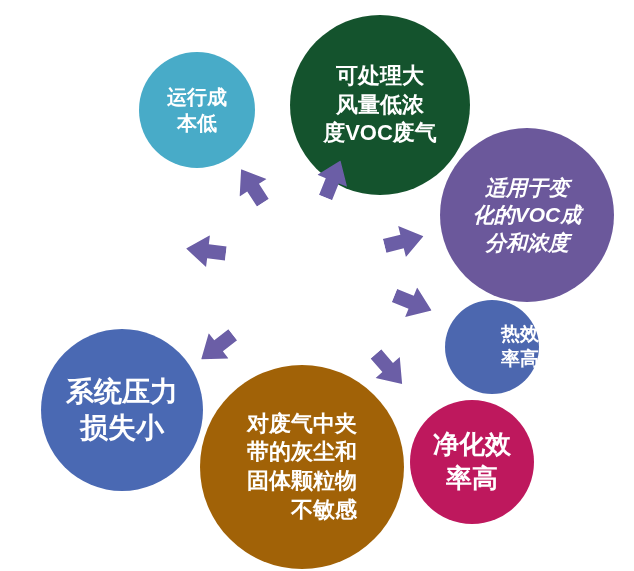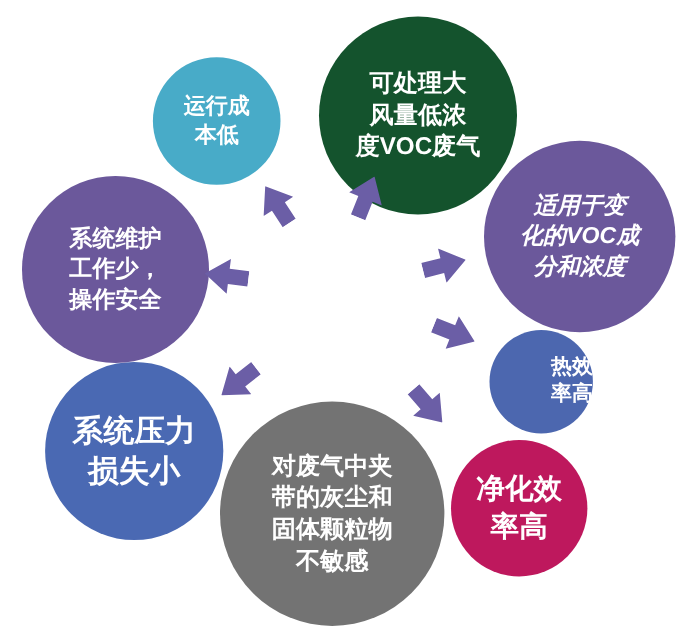--- a/index.html
+++ b/index.html
@@ -59,37 +59,32 @@
   <div class="circle" style="left: 445px; top: 300px; width: 94px; height: 94px; font-size: 19px; background-color: rgb(76, 103, 175); justify-content: flex-end;">
     <span class="label">热效
 率高</span>
   </div>
 
   <div class="circle" style="left: 410px; top: 400px; width: 124px; height: 124px; font-size: 26px; background-color: #be185d;">
     <span class="label">净化效
 率高</span>
   </div>
 
-  <div class="circle" style="left: 200px; top: 365px; width: 204px; height: 204px; font-size: 22px; background-color: #737373;">
+  <div class="circle" style="left: 200px; top: 365px; width: 204px; height: 204px; font-size: 22px; background-color: #a16207; text-align: right;">
     <span class="label">对废气中夹
 带的灰尘和
 固体颗粒物
 不敏感</span>
   </div>
 
   <div class="circle" style="left: 41px; top: 329px; width: 162px; height: 162px; font-size: 28px; background-color: rgb(74, 105, 179);">
     <span class="label">系统压力
 损失小</span>
   </div>
 
-  <div class="circle" style="left: 20px; top: 160px; width: 170px; height: 170px; font-size: 21px; background-color: rgb(107, 88, 155);">
-    <span class="label">系统维护
-工作少，
-操作安全</span>
-  </div>
 
 
   <svg class="arrow" width="40" height="32" viewBox="0 0 40 32" style="left:232px; top:170px; transform:rotate(-123deg);">
     <polygon points="0,9 18,9 18,0 40,16 18,32 18,23 0,23" fill="#6b5ea6"></polygon>
   </svg>
 
   <svg class="arrow" width="40" height="32" viewBox="0 0 40 32" style="left:313px; top:163px; transform:rotate(-68deg);">
     <polygon points="0,9 18,9 18,0 40,16 18,32 18,23 0,23" fill="#6b5ea6"></polygon>
   </svg>
 

